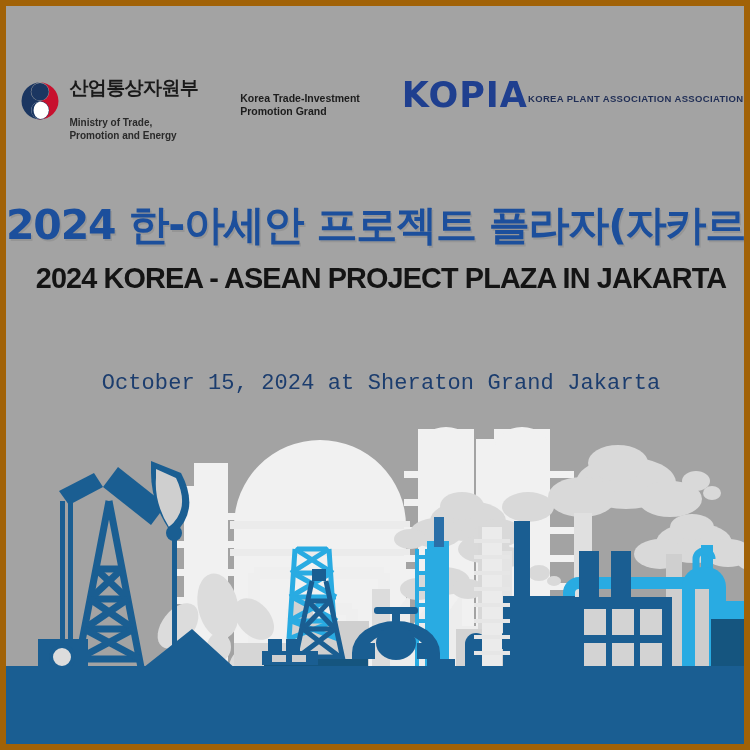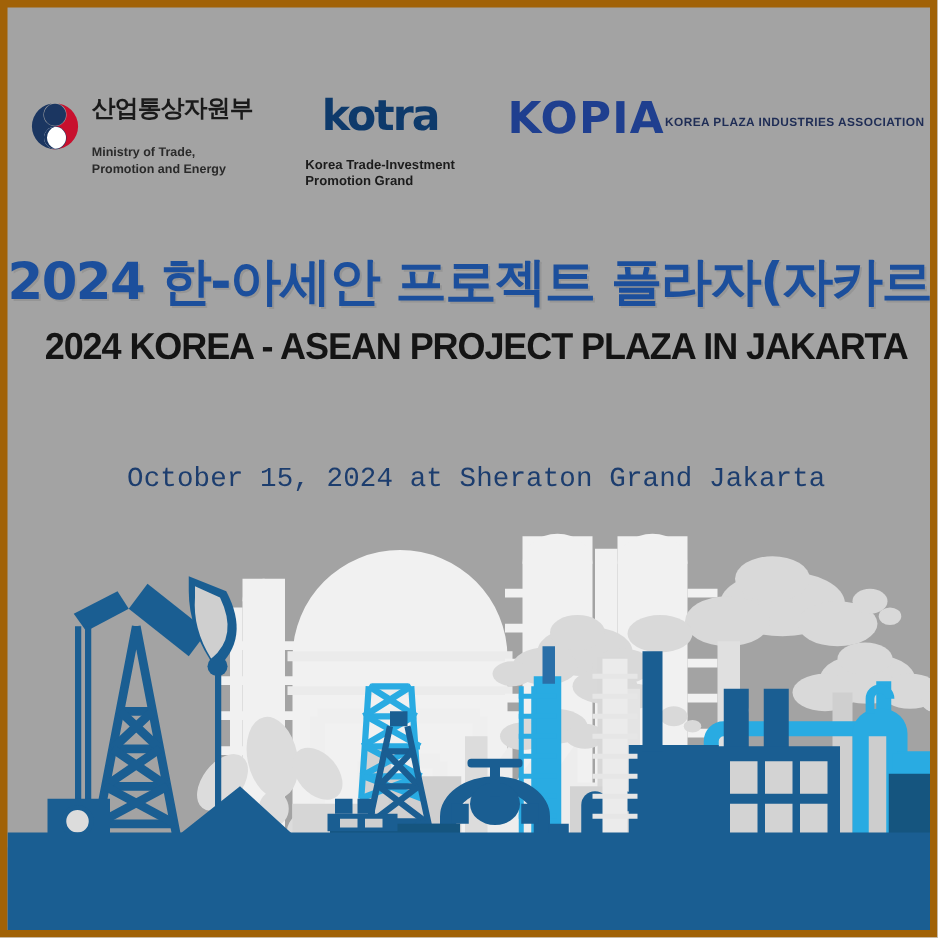--- a/index.html
+++ b/index.html
@@ -125,28 +125,27 @@
         <path d="M50 51 A20 20 0 0 0 50 91 A21 21 0 0 1 50 51 Z" fill="#1b3661"></path>
       </svg>
       <div id="motie-text">
         <div id="motie-kr">산업통상자원부</div>
         <div class="motie-en">Ministry of Trade,</div>
         <div class="motie-en l2">Promotion and Energy</div>
       </div>
     </div>
 
     <div class="logo-block" id="logo-kotra">
-      <div id="kotra-word">kotra</div>
       <div class="kotra-sub first">Korea Trade-Investment</div>
       <div class="kotra-sub">Promotion Grand</div>
     </div>
 
     <div class="logo-block" id="logo-kopia">
       <div id="kopia-word">KOPIA</div>
-      <div id="kopia-sub">KOREA PLAZA INDUSTRIES ASSOCIATION</div>
+      <div id="kopia-sub">KOREA PLANT ASSOCIATION ASSOCIATION</div>
     </div>
 
   </div>
 
   <div id="title-kr">2024 한-아세안 프로젝트 플라자(자카르타)</div>
   <div id="title-en">2024 KOREA - ASEAN PROJECT PLAZA IN JAKARTA</div>
   <div id="event-info">October 15, 2024 at Sheraton Grand Jakarta</div>
 
   <svg id="illustration" viewBox="0 0 750 335">
 

